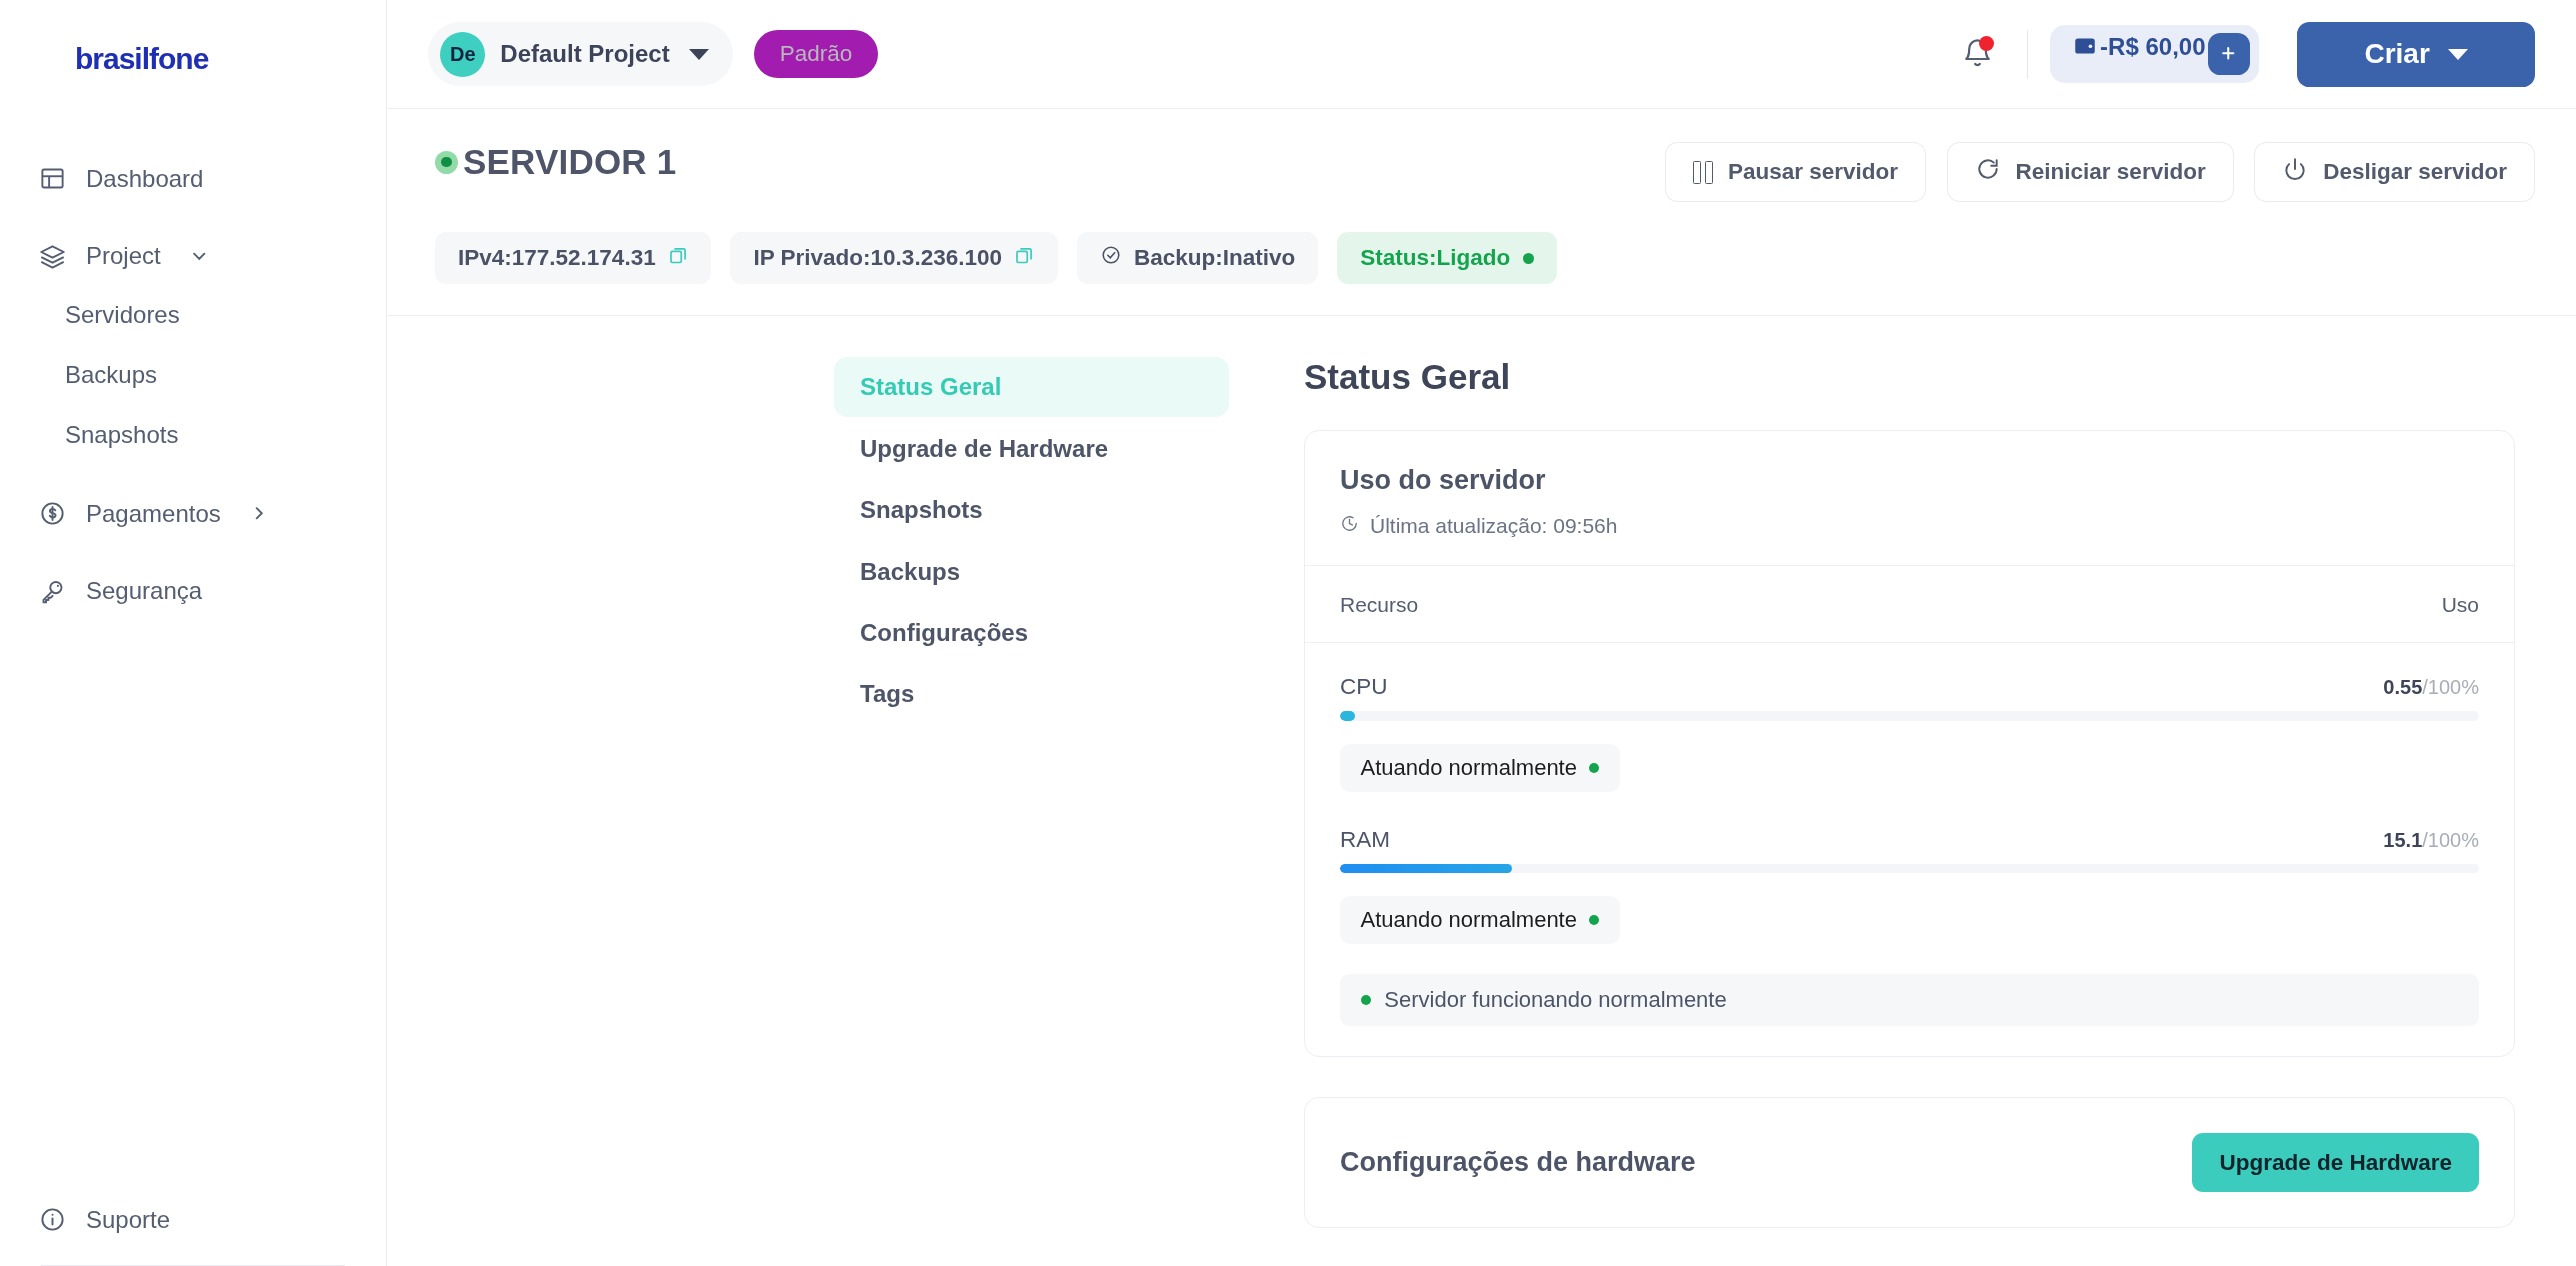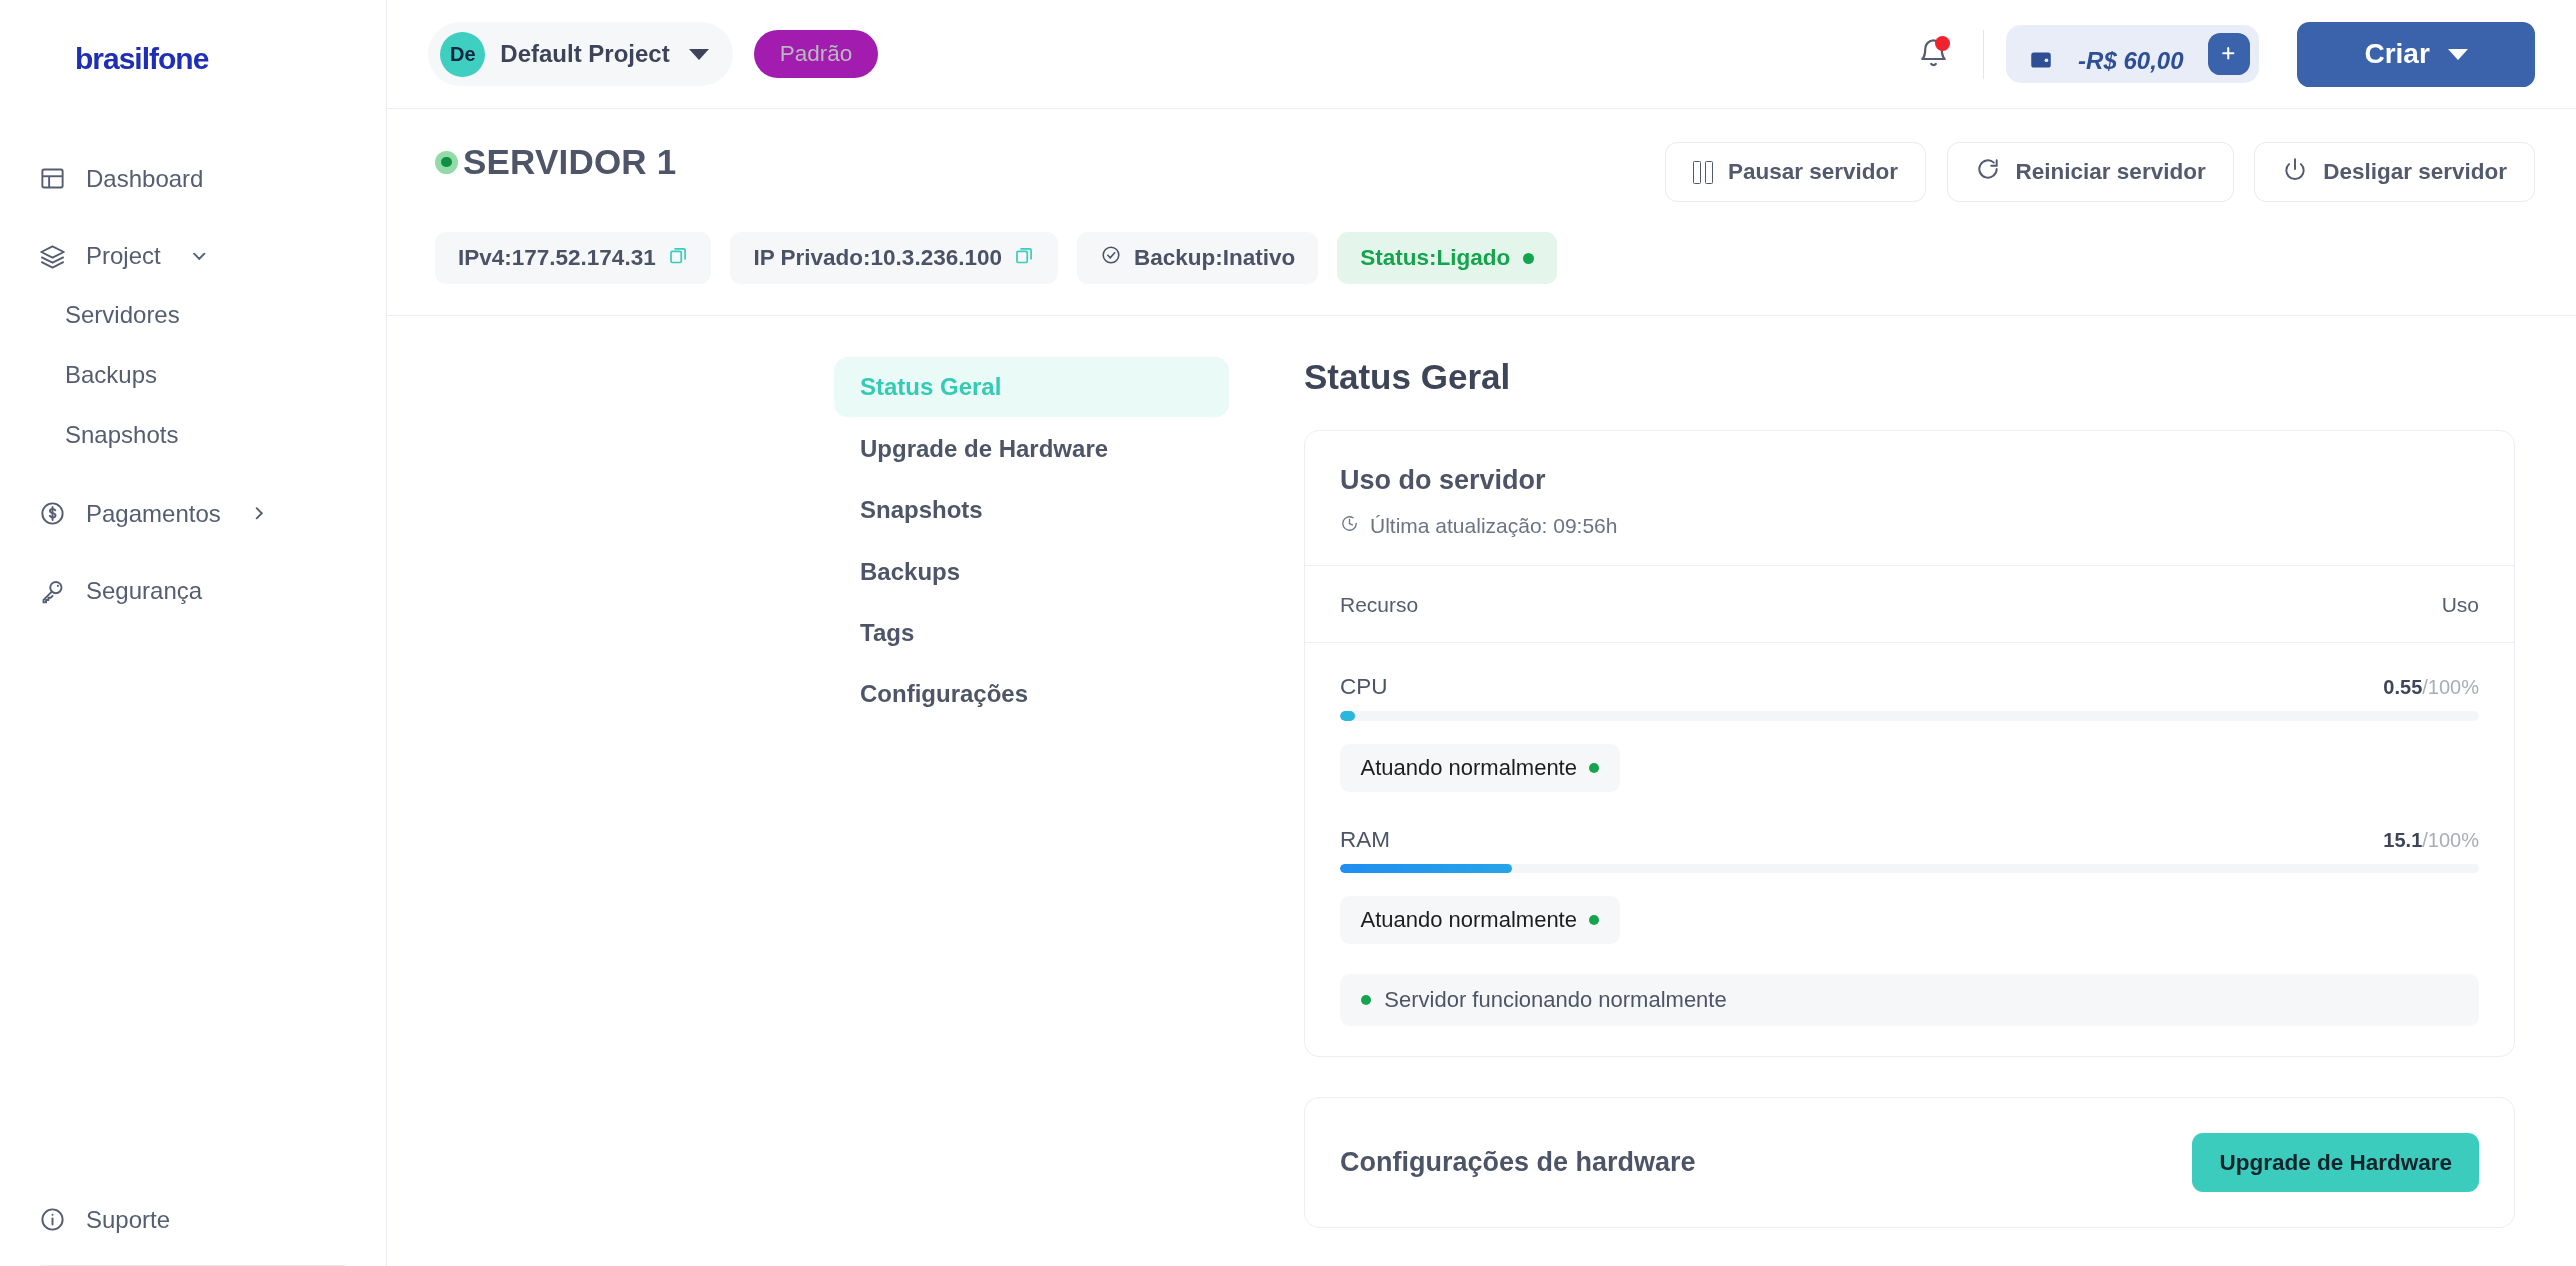--- a/index.html
+++ b/index.html
@@ -79,23 +79,23 @@
     margin-left: 20.5px; background: #a21caf; border-radius: 27px;
     padding: 11px 26px; font-size: 22.5px; color: #b7b9bd; font-weight: 500;
   }
   .topbar-right { margin-left: auto; display: flex; align-items: center; gap: 0; }
   .bell-btn { position: relative; width: 55px; height: 55px;
     display:flex; align-items:center; justify-content:center; cursor: pointer; }
   .bell-dot { position: absolute; top: 9.5px; right: 11px;
     width: 15px; height: 15px; border-radius: 50%; background: #f0222e; }
   .topbar-sep { width: 1.4px; height: 49px; background: #e4e6eb; margin: 0 22px; }
   .balance-pill {
-    display: flex; align-items: flex-end; gap: 24px;
+    display: flex; align-items: flex-start; gap: 2px;
     background: #e9edf8; border-radius: 15px;
-    padding: 8.2px 9.5px 8.2px 22px; cursor: pointer; font-style: italic;
+    padding: 8.2px 9.5px 8.2px 22px; cursor: pointer;
   }
   .balance-text { font-size: 24px; font-weight: 700; color: #2e4f96; }
   .plus-btn {
     width: 42px; height: 42px; border-radius: 12.3px; background: #3a63ab;
     display: flex; align-items: center; justify-content: center;
     color: #fff; cursor: pointer;
   }
   .criar-btn {
     margin-left: 38px;
     background: #3a63ab; color: #fff; border-radius: 12.3px;
@@ -437,24 +437,24 @@
         <div class="tab">
           <span>Upgrade de Hardware</span>
         </div>
         <div class="tab">
           <span>Snapshots</span>
         </div>
         <div class="tab">
           <span>Backups</span>
         </div>
         <div class="tab">
+          <span>Configurações</span>
+        </div>
+        <div class="tab">
           <span>Tags</span>
-        </div>
-        <div class="tab">
-          <span>Configurações</span>
         </div>
       </div>
 
       <div class="panel">
         <h2 class="panel-title">Status Geral</h2>
 
         <div class="card">
           <div class="card-pad">
             <div class="card-title">Uso do servidor</div>
             <div class="card-sub">

